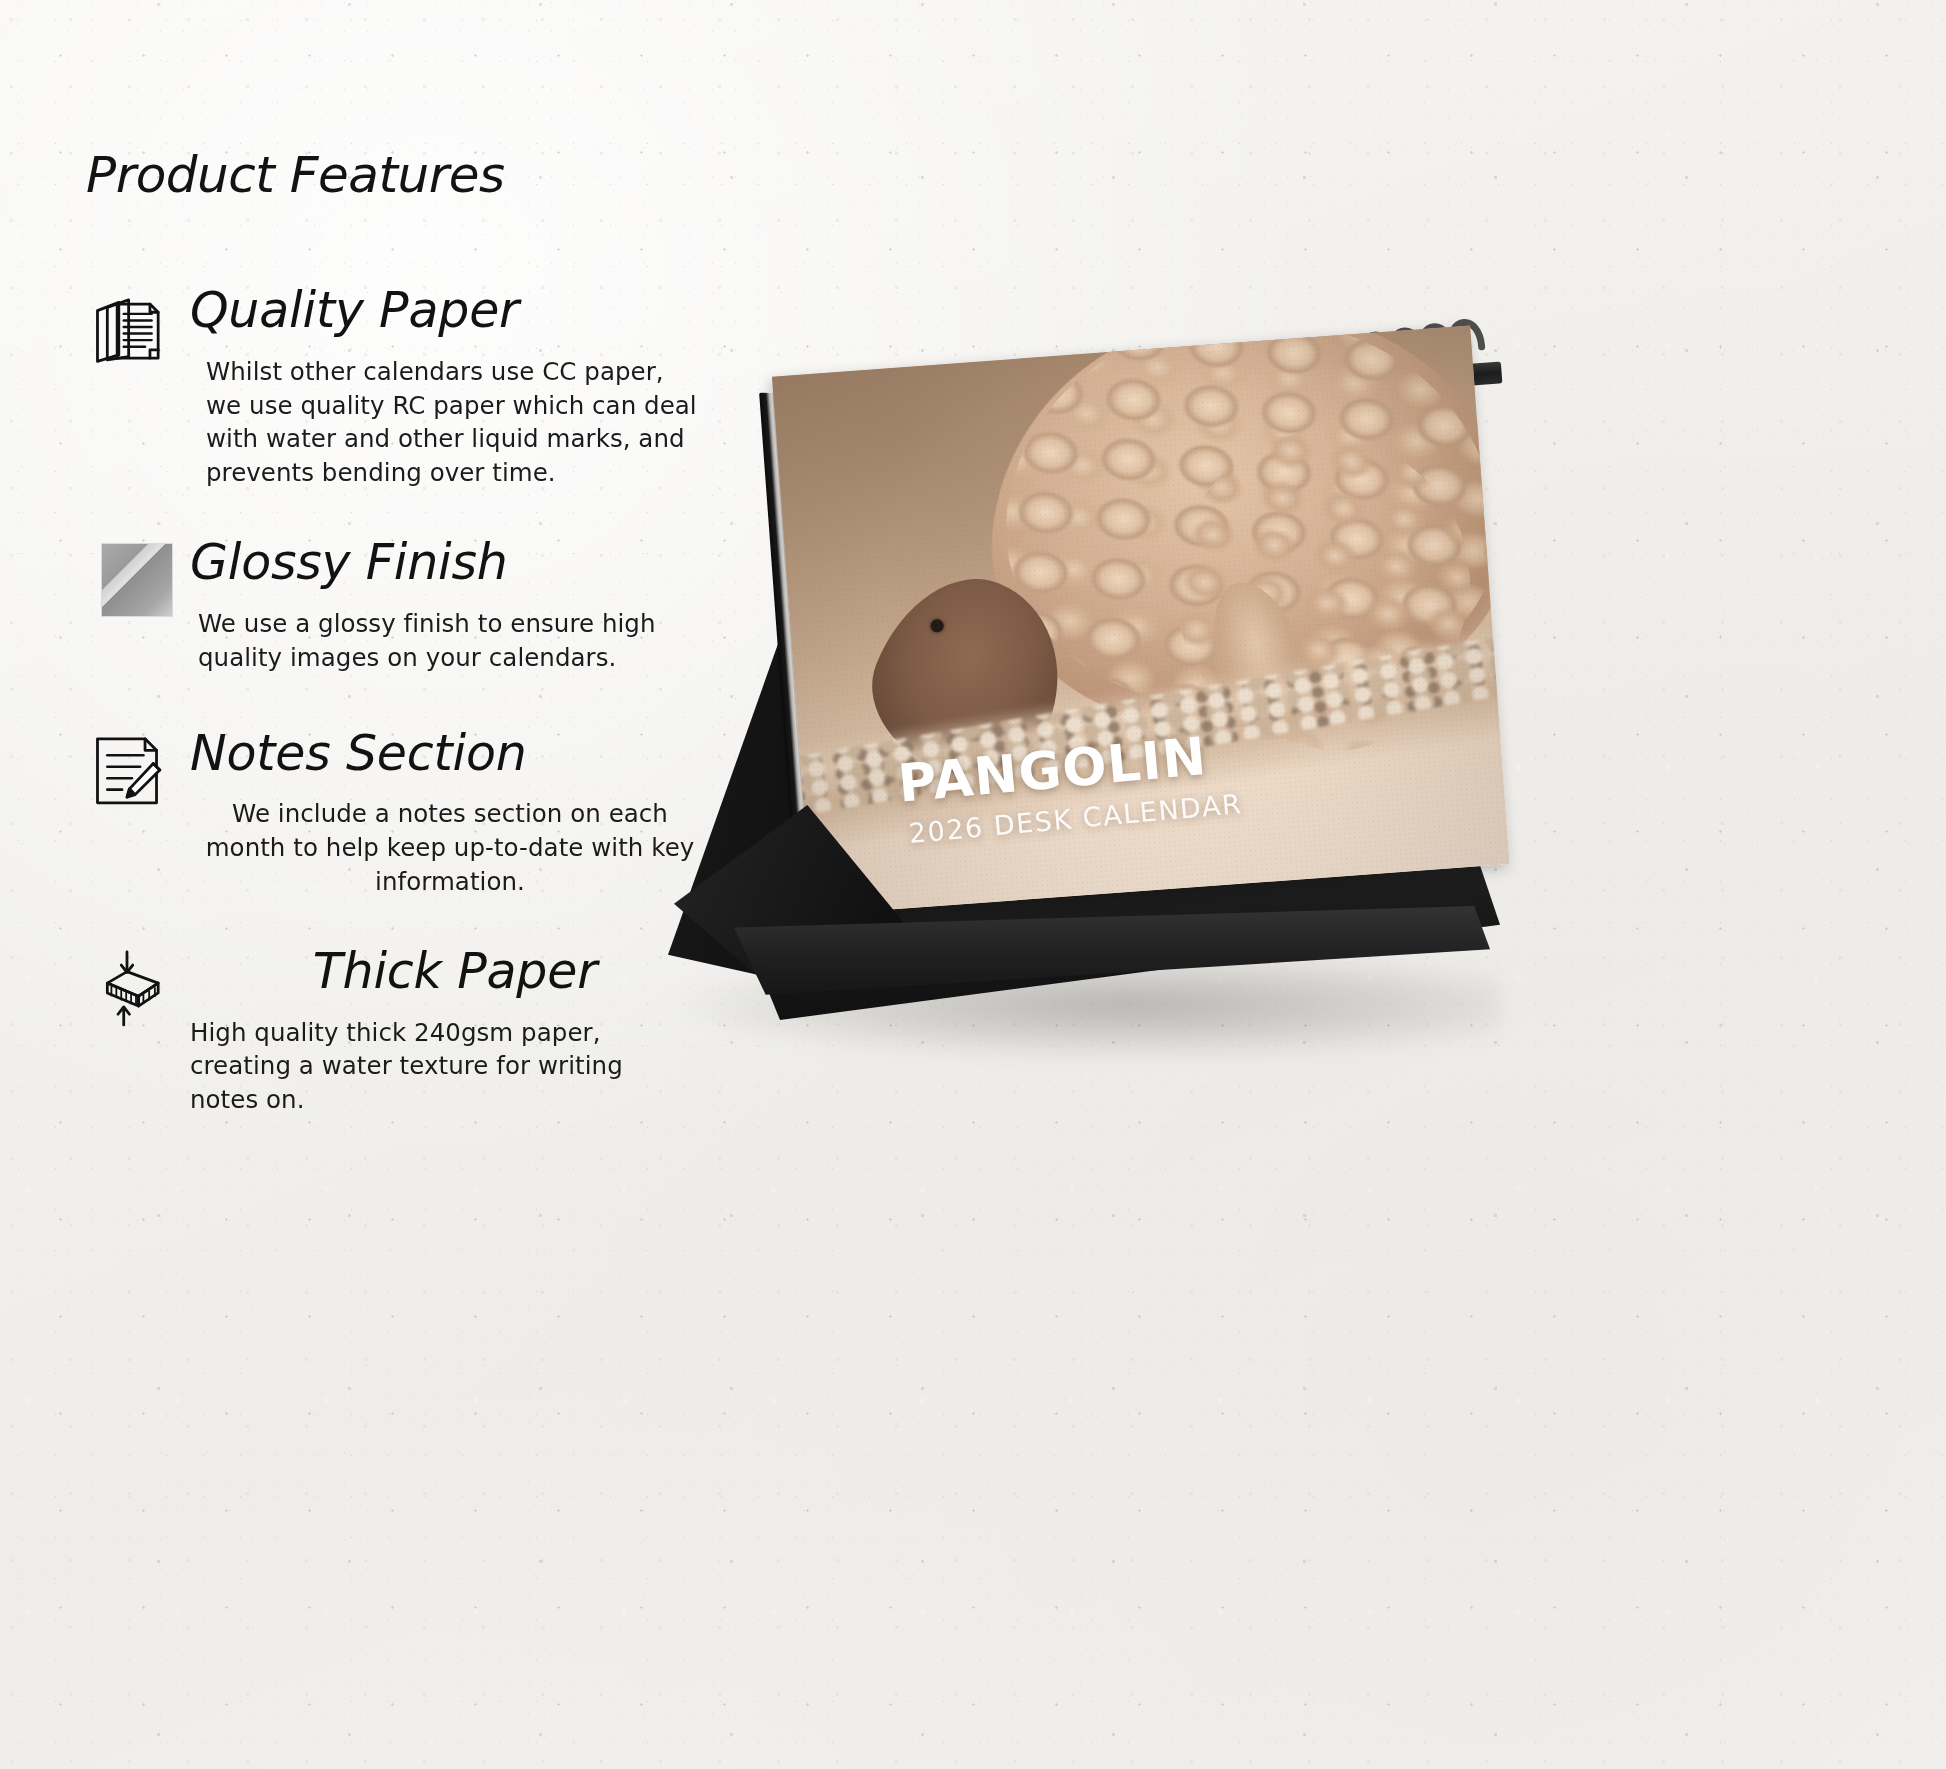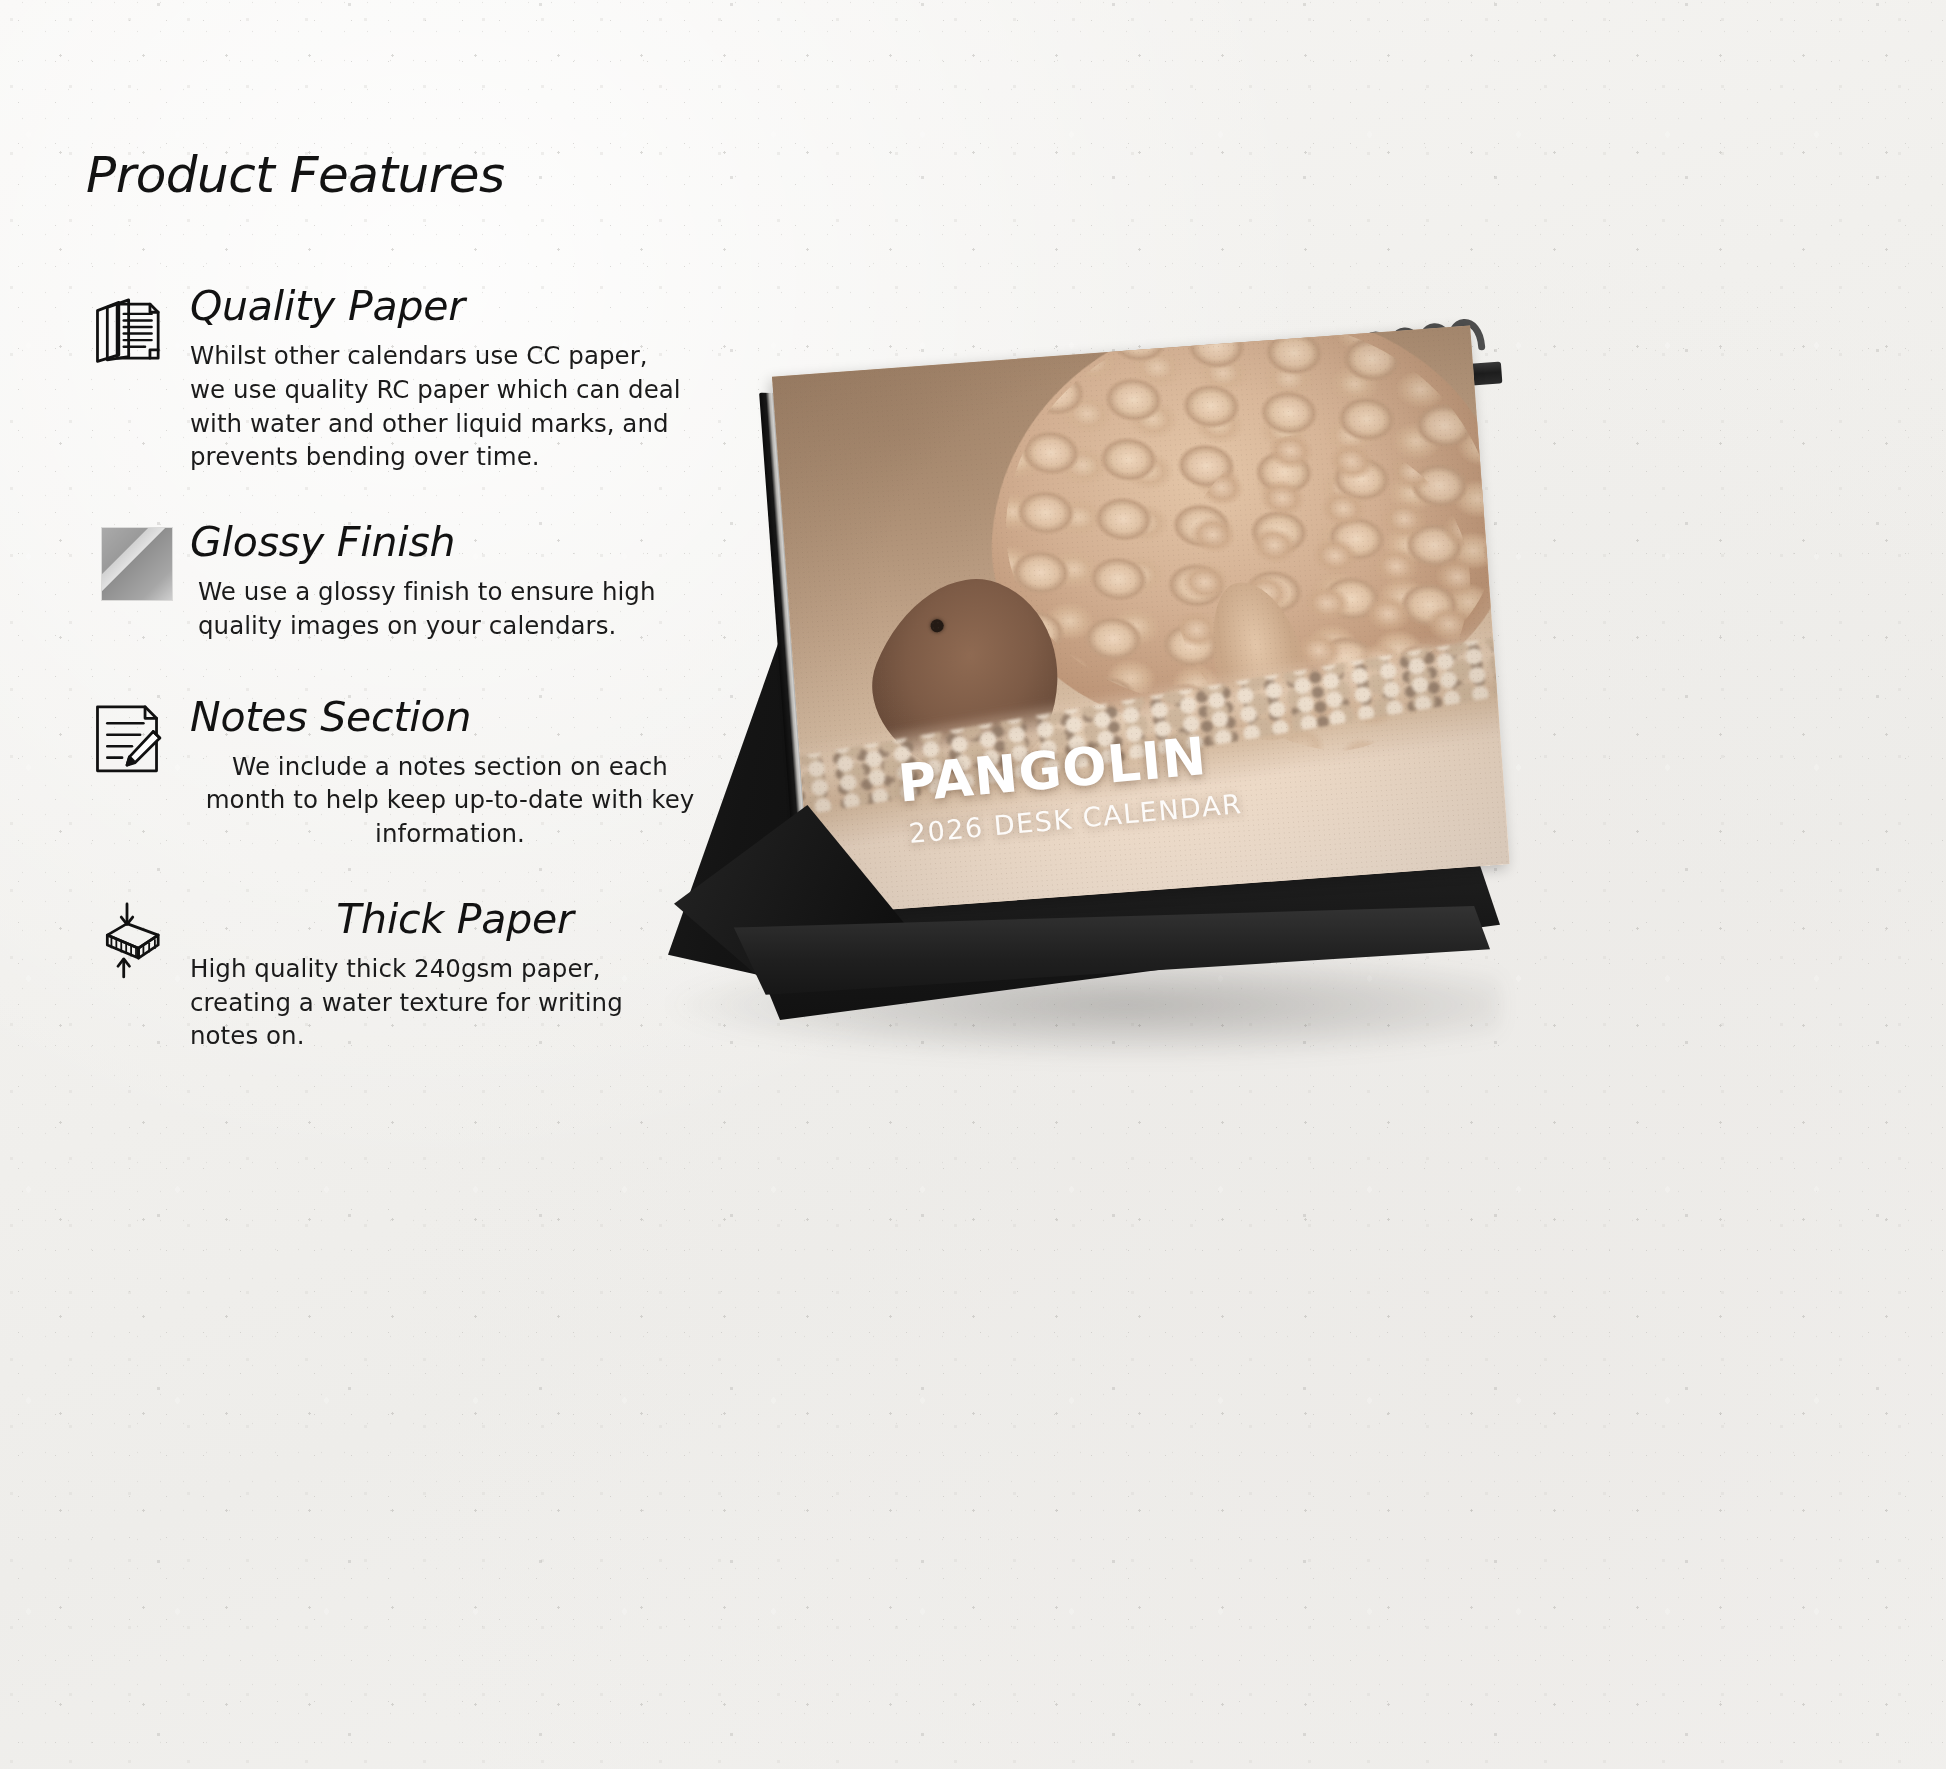--- a/index.html
+++ b/index.html
@@ -87,34 +87,34 @@
     width: 82px;
     height: 82px;
     display: block;
   }
   .feature-icon svg { display: block; width: 100%; height: 100%; }
 
   .feature-title {
     font-family: "DejaVu Sans", sans-serif;
     font-style: italic;
     font-weight: 400;
-    font-size: 41px;
+    font-size: 49px;
     line-height: 1.12;
     letter-spacing: -0.2px;
     color: #121212;
     margin: 14px 0 9px 0;
   }
   .feature-body {
     font-family: "DejaVu Sans", sans-serif;
     font-weight: 400;
     font-size: 24.5px;
     line-height: 1.38;
     letter-spacing: 0.05px;
     color: #1b1b1b;
-    margin: 0;
+    margin: 16px;
     max-width: 500px;
     white-space: pre-line;
   }
 
   
   #feature-quality  { margin-bottom: 46px; }
   #feature-glossy   { margin-bottom: 52px; padding-left: 104px; }
   #feature-glossy .feature-body { margin-left: 8px; }
   #feature-notes    { margin-bottom: 46px; }
   #feature-notes .feature-body { margin-left: 10px; text-align: center; }

